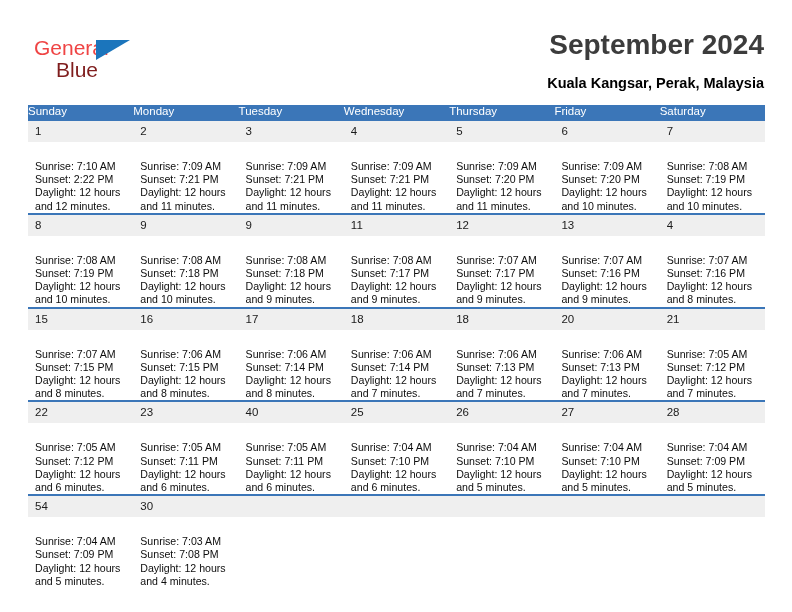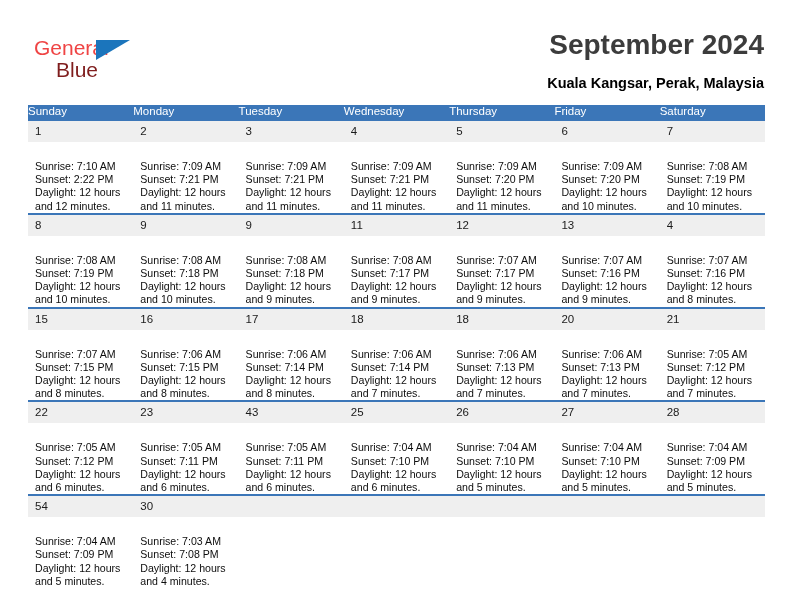--- a/index.html
+++ b/index.html
@@ -394,21 +394,21 @@
         <td>
           <span class="daynum">23</span>
           <span class="info">
             <span>Sunrise: 7:05 AM</span>
             <span>Sunset: 7:11 PM</span>
             <span>Daylight: 12 hours</span>
             <span>and 6 minutes.</span>
           </span>
         </td>
         <td>
-          <span class="daynum">43</span>
+          <span class="daynum">40</span>
           <span class="info">
             <span>Sunrise: 7:05 AM</span>
             <span>Sunset: 7:11 PM</span>
             <span>Daylight: 12 hours</span>
             <span>and 6 minutes.</span>
           </span>
         </td>
         <td>
           <span class="daynum">25</span>
           <span class="info">

